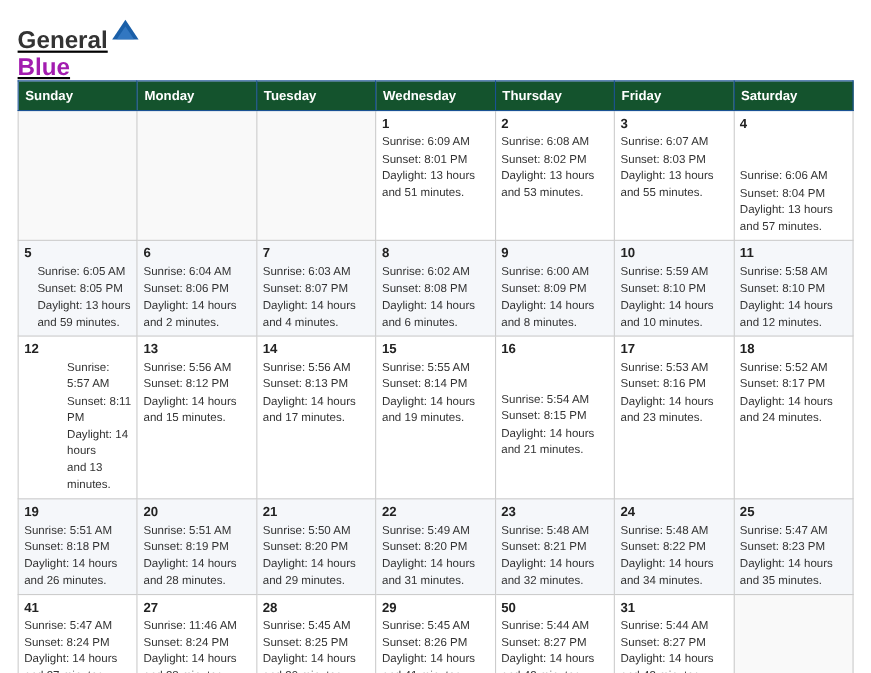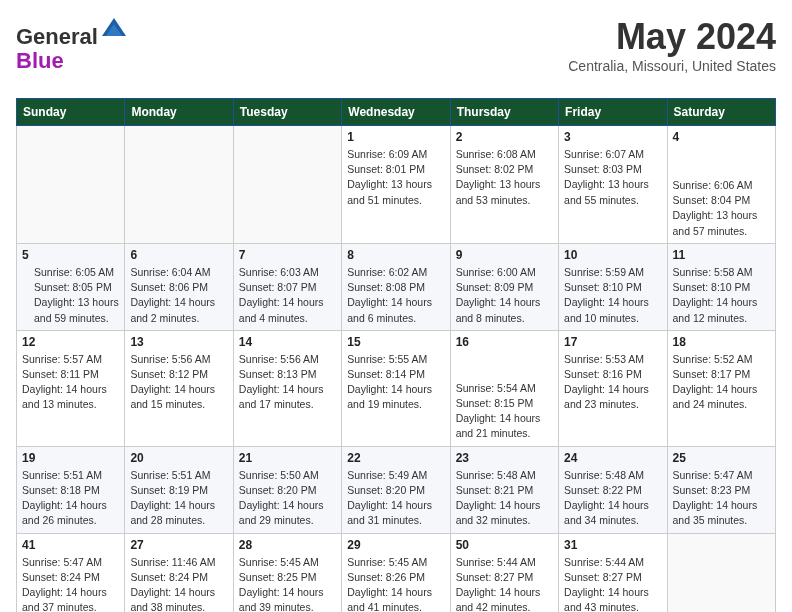--- a/index.html
+++ b/index.html
@@ -6,22 +6,23 @@
     body {
       font-family: Arial, sans-serif;
       background: #fff;
       width: 792px;
       min-height: 612px;
       padding: 16px;
     }
     .header {
       display: flex;
       justify-content: space-between;
-      align-items: flex-start;
-      margin-bottom: 24px;
+      align-items: flex-end;
+      margin-bottom: 0;
+      text-decoration: underline;
     }
     .logo {
       display: flex;
       align-items: center;
     }
     .logo-text {
       font-size: 22px;
       font-weight: bold;
       line-height: 1.1;
     }
@@ -93,24 +94,20 @@
     <div>
       <div class="logo-text">
         <span class="logo-general">General</span><svg class="logo-icon" viewBox="0 0 28 28">
             <polygon points="14,2 26,20 2,20" fill="#1a5fa8"></polygon>
             <polygon points="14,8 22,20 6,20" fill="#4a90d9" opacity="0.5"></polygon>
           </svg><br>
         <span class="logo-blue">Blue</span>
       </div>
     </div>
   </div>
-  <div class="title-block">
-    <div class="month-year">May 2024</div>
-    <div class="location">Centralia, Missouri, United States</div>
-  </div>
 </div>
 
 <table>
   <thead>
     <tr>
     <th>Sunday</th>
         <th>Monday</th>
         <th>Tuesday</th>
         <th>Wednesday</th>
         <th>Thursday</th>
@@ -199,21 +196,21 @@
           <span class="day-num">11</span>
           <div class="day-info" style="white-space: pre-line;">Sunrise: 5:58 AM
 Sunset: 8:10 PM
 Daylight: 14 hours
 and 12 minutes.</div>
         </td>
       </tr>
       <tr>
         <td>
           <span class="day-num">12</span>
-          <div class="day-info" style="white-space: pre-line;">Sunrise: 5:57 AM
+          <div class="day-info" style="white-space: pre-line; margin-left: 39px;">Sunrise: 5:57 AM
 Sunset: 8:11 PM
 Daylight: 14 hours
 and 13 minutes.</div>
         </td>
         <td>
           <span class="day-num">13</span>
           <div class="day-info" style="white-space: pre-line;">Sunrise: 5:56 AM
 Sunset: 8:12 PM
 Daylight: 14 hours
 and 15 minutes.</div>

